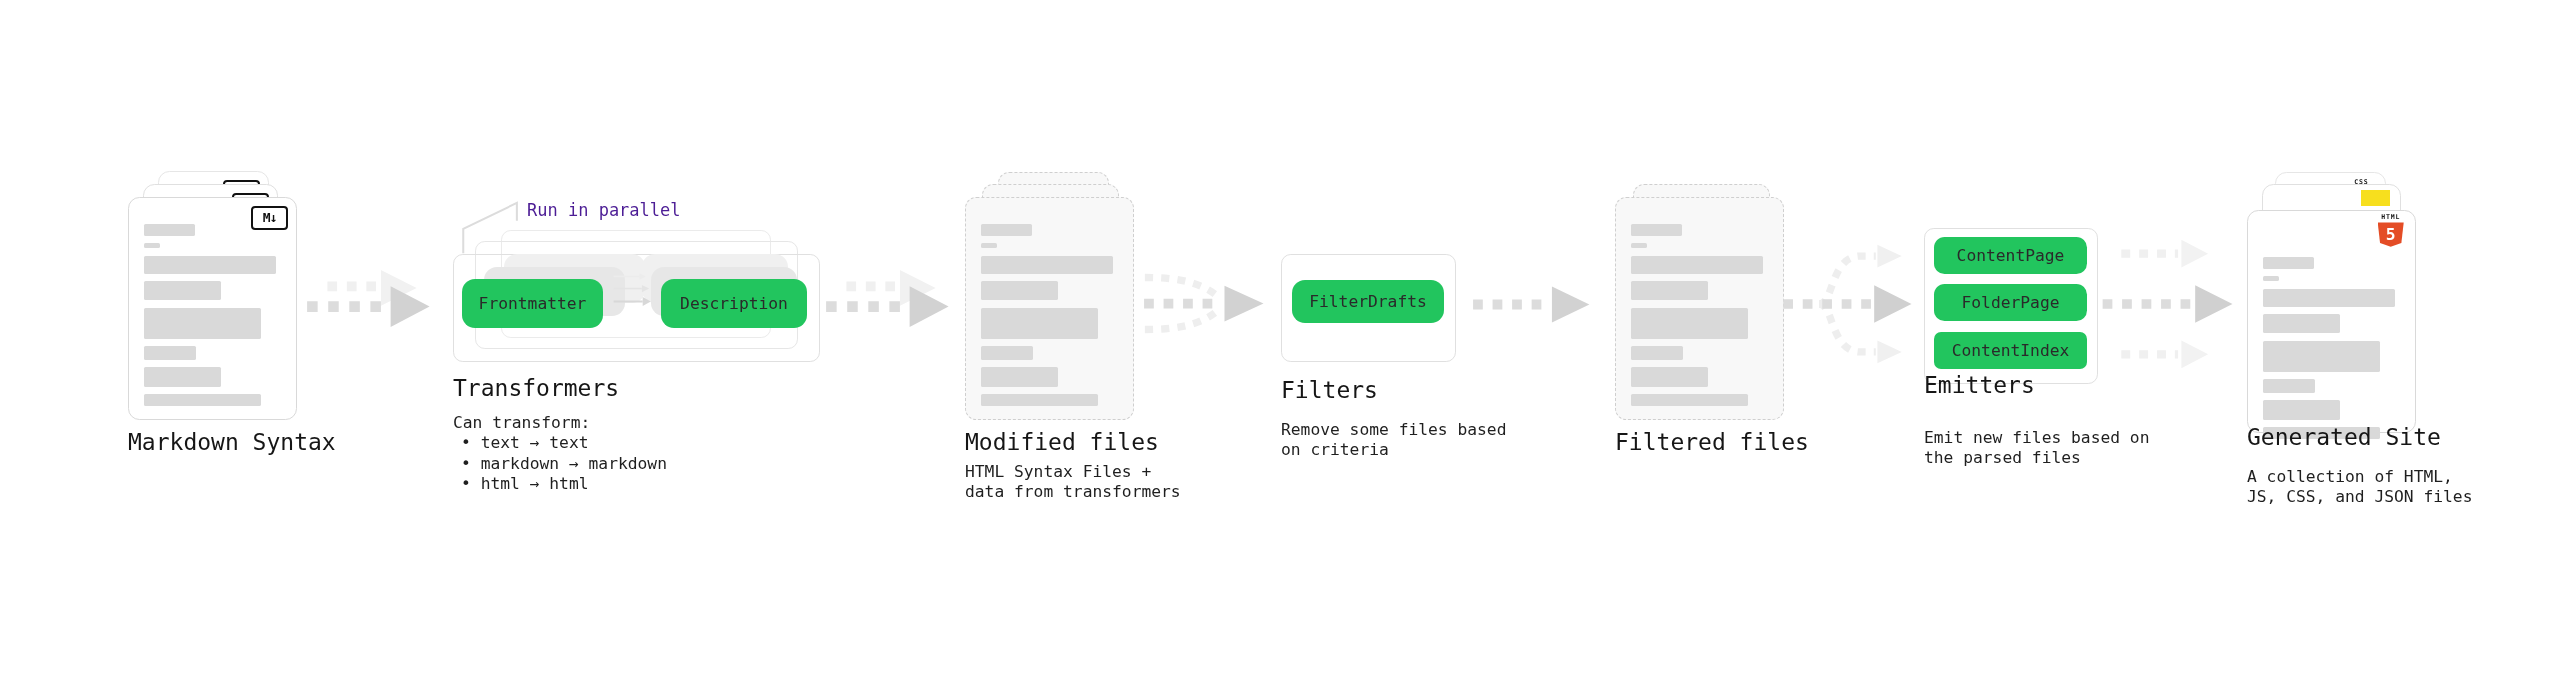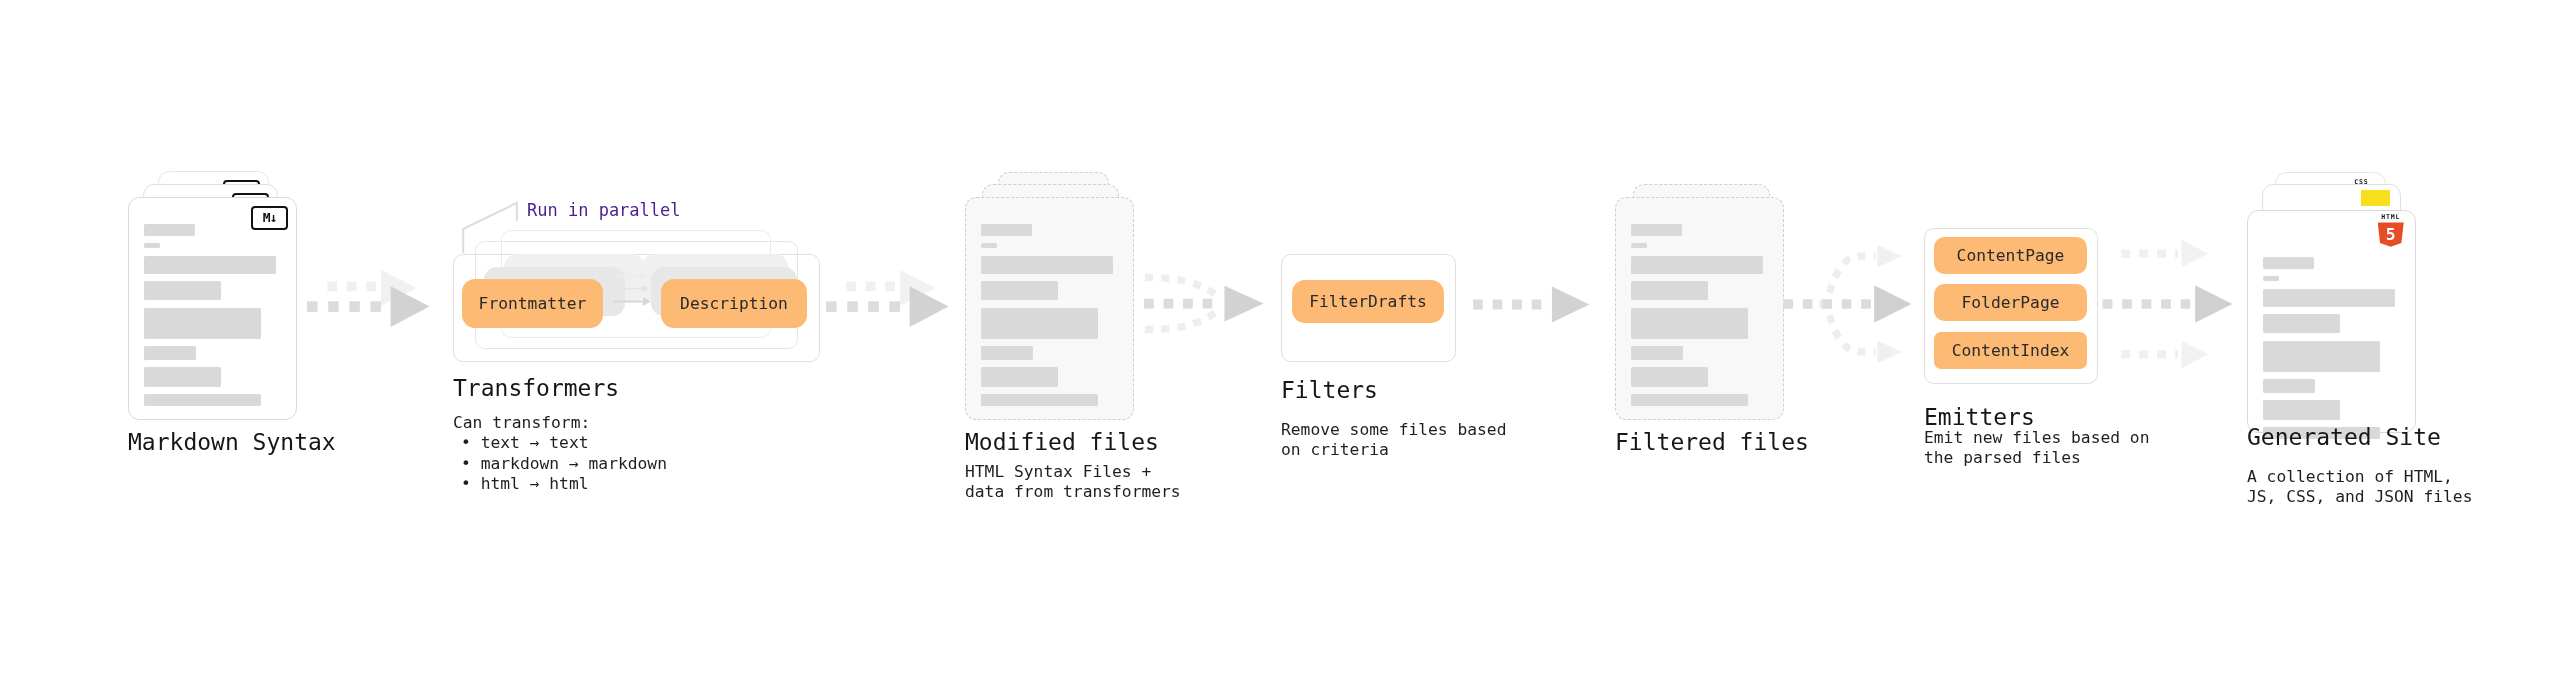--- a/index.html
+++ b/index.html
@@ -31,21 +31,21 @@
              font-size:6.5px;font-weight:bold;text-align:center;letter-spacing:0.8px;
              border-bottom:3.3px solid #2f6fe4;line-height:8.1px;}
 
   
   .outline-box{position:absolute;border:1.6px solid #e0e0e0;border-radius:9.8px;background:transparent;}
   .outline-box.b1{border-color:#e6e6e6;}
   .outline-box.b2{border-color:#ebebeb;}
   .outline-box.solidbg{background:#ffffff;}
 
   
-  .pill{position:absolute;background:#fdba74;border-radius:13px;color:#2a2a2a;font-size:16.3px;
+  .pill{position:absolute;background:#22c55e;border-radius:13px;color:#2a2a2a;font-size:16.3px;
         display:flex;align-items:center;justify-content:center;white-space:nowrap;}
   .pill.g1{background:#e7e7e7;}
   .pill.g2{background:#f0f0f0;}
 
   
   .stage-title{position:absolute;font-size:23px;font-weight:500;color:#161616;white-space:nowrap;}
   .stage-desc{position:absolute;font-size:16.3px;color:#1f1f1f;line-height:20.3px;white-space:nowrap;}
   .stage-desc .line{display:block;}
   .stage-desc.bulleted .line:not(:first-child){padding-left:8.1px;}
   .annotation{position:absolute;font-size:17px;color:#4c1d95;white-space:nowrap;}
@@ -198,21 +198,21 @@
     <polygon points="120,130 120,158 150,144" fill="#f0f0f0"></polygon>
     <line x1="4" y1="85" x2="112" y2="85" stroke="#dcdcdc" stroke-width="12" stroke-dasharray="12 12"></line>
     <polygon points="116,62 116,108 162,85" fill="#d0d0d0"></polygon>
   </svg>
 
   <div>
     <div class="outline-box solidbg" style="left:1924px;top:228px;width:172px;height:154px;"></div>
     <div class="pill" style="left:1934px;top:237px;width:153px;height:37px;border-radius:10.6px;">ContentPage</div>
     <div class="pill" style="left:1934px;top:284px;width:153px;height:37px;border-radius:10.6px;">FolderPage</div>
     <div class="pill" style="left:1934px;top:332px;width:153px;height:37px;border-radius:7px;">ContentIndex</div>
-    <div class="stage-title" style="left:1924px;top:404px;">Emitters</div>
+    <div class="stage-title" style="left:1924px;top:372px;">Emitters</div>
     <div class="stage-desc" style="left:1924px;top:428px;">
       <span class="line">Emit new files based on</span>
       <span class="line">the parsed files</span>
     </div>
   </div>
 
   <svg style="left:2101px;top:235px;" width="138" height="138" viewBox="0 0 170 170">
     <line x1="25" y1="23" x2="95" y2="23" stroke="#f0f0f0" stroke-width="10" stroke-dasharray="11 11"></line>
     <polygon points="99,6 99,40 132,23" fill="#f2f2f2"></polygon>
     <line x1="2" y1="85" x2="112" y2="85" stroke="#dcdcdc" stroke-width="12" stroke-dasharray="12 12"></line>

